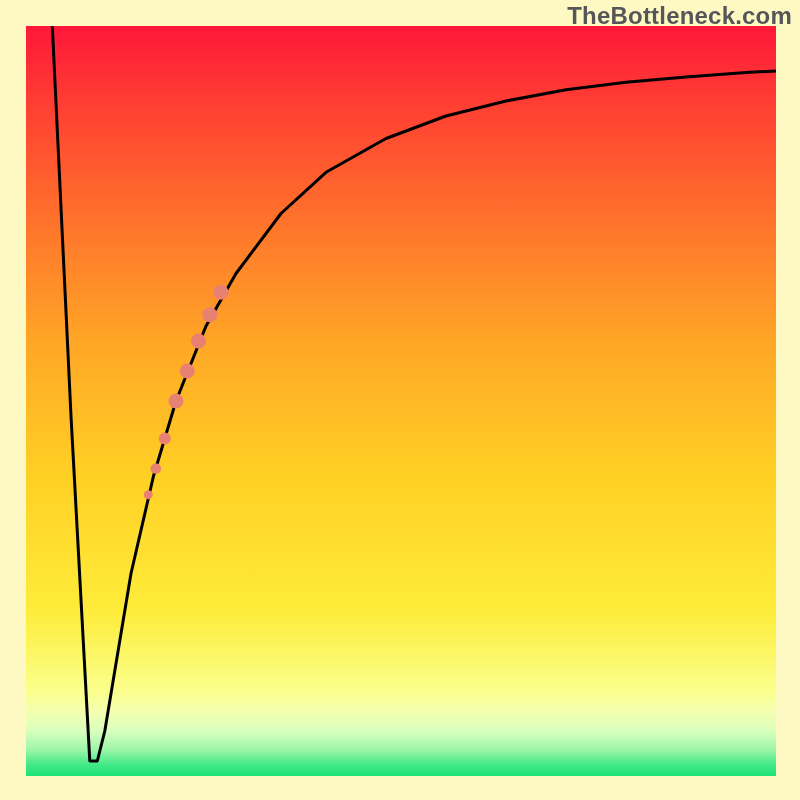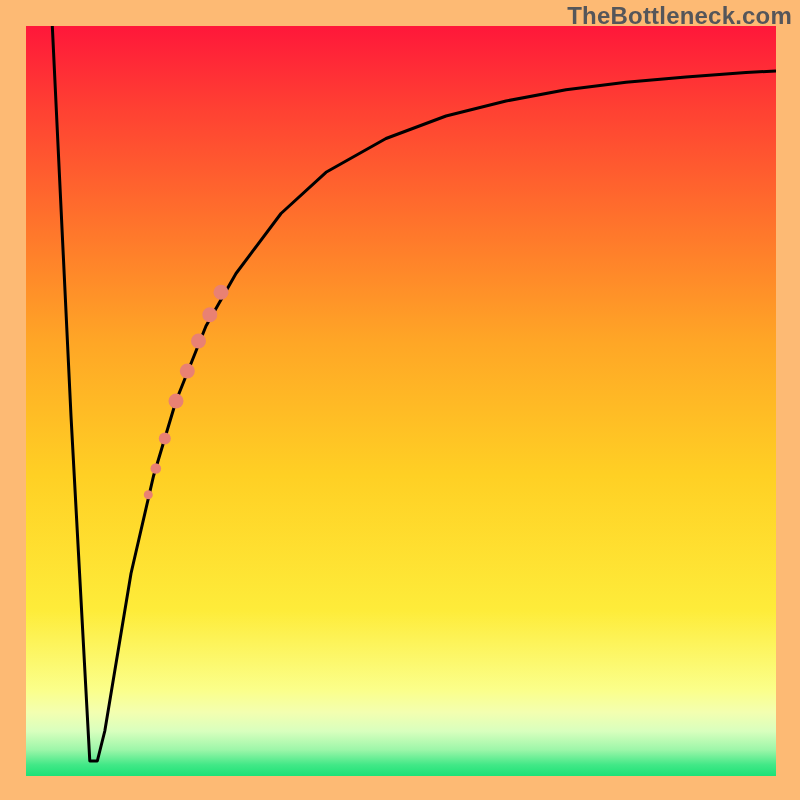--- a/index.html
+++ b/index.html
@@ -9,21 +9,21 @@
     height: 800px;
     background: #000;
     overflow: hidden;
   }
   .frame {
     position: absolute;
     left: 0;
     top: 0;
     width: 800px;
     height: 800px;
-    background: #fdba74;
+    background: #fef9c3;
   }
   .plot {
     position: absolute;
     left: 26px;
     top: 26px;
     width: 750px;
     height: 750px;
   }
   .watermark {
     position: absolute;

